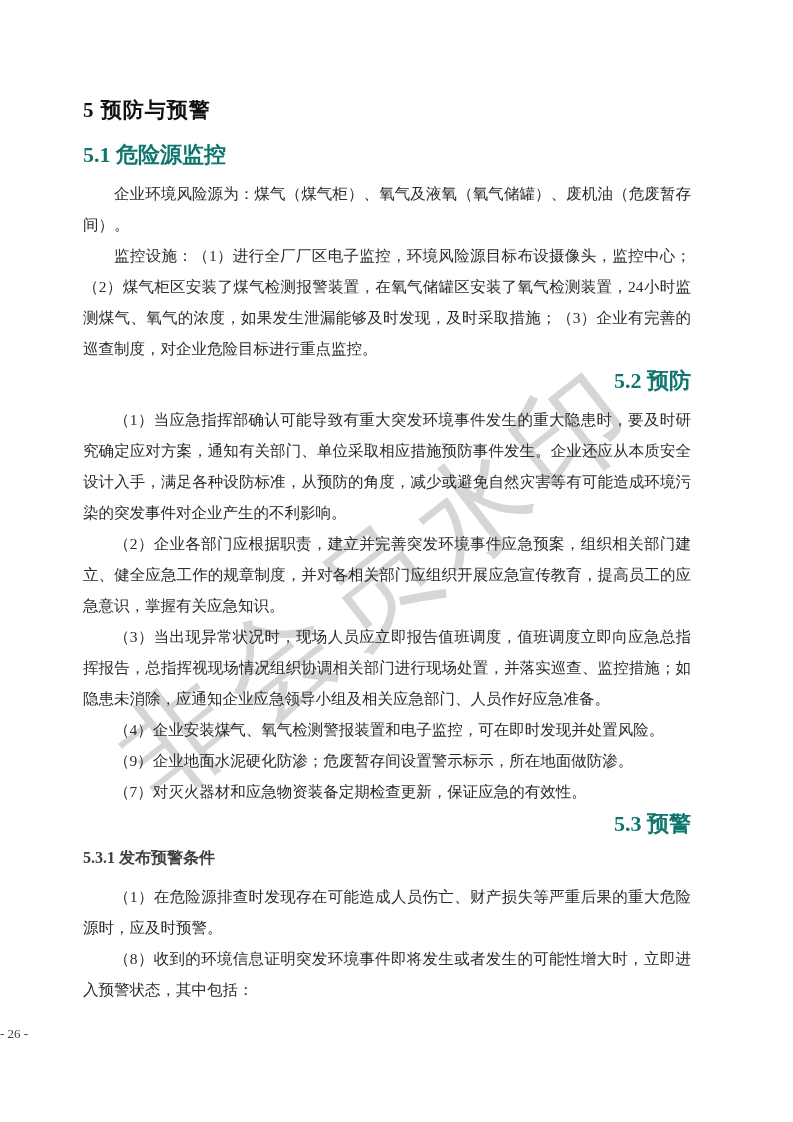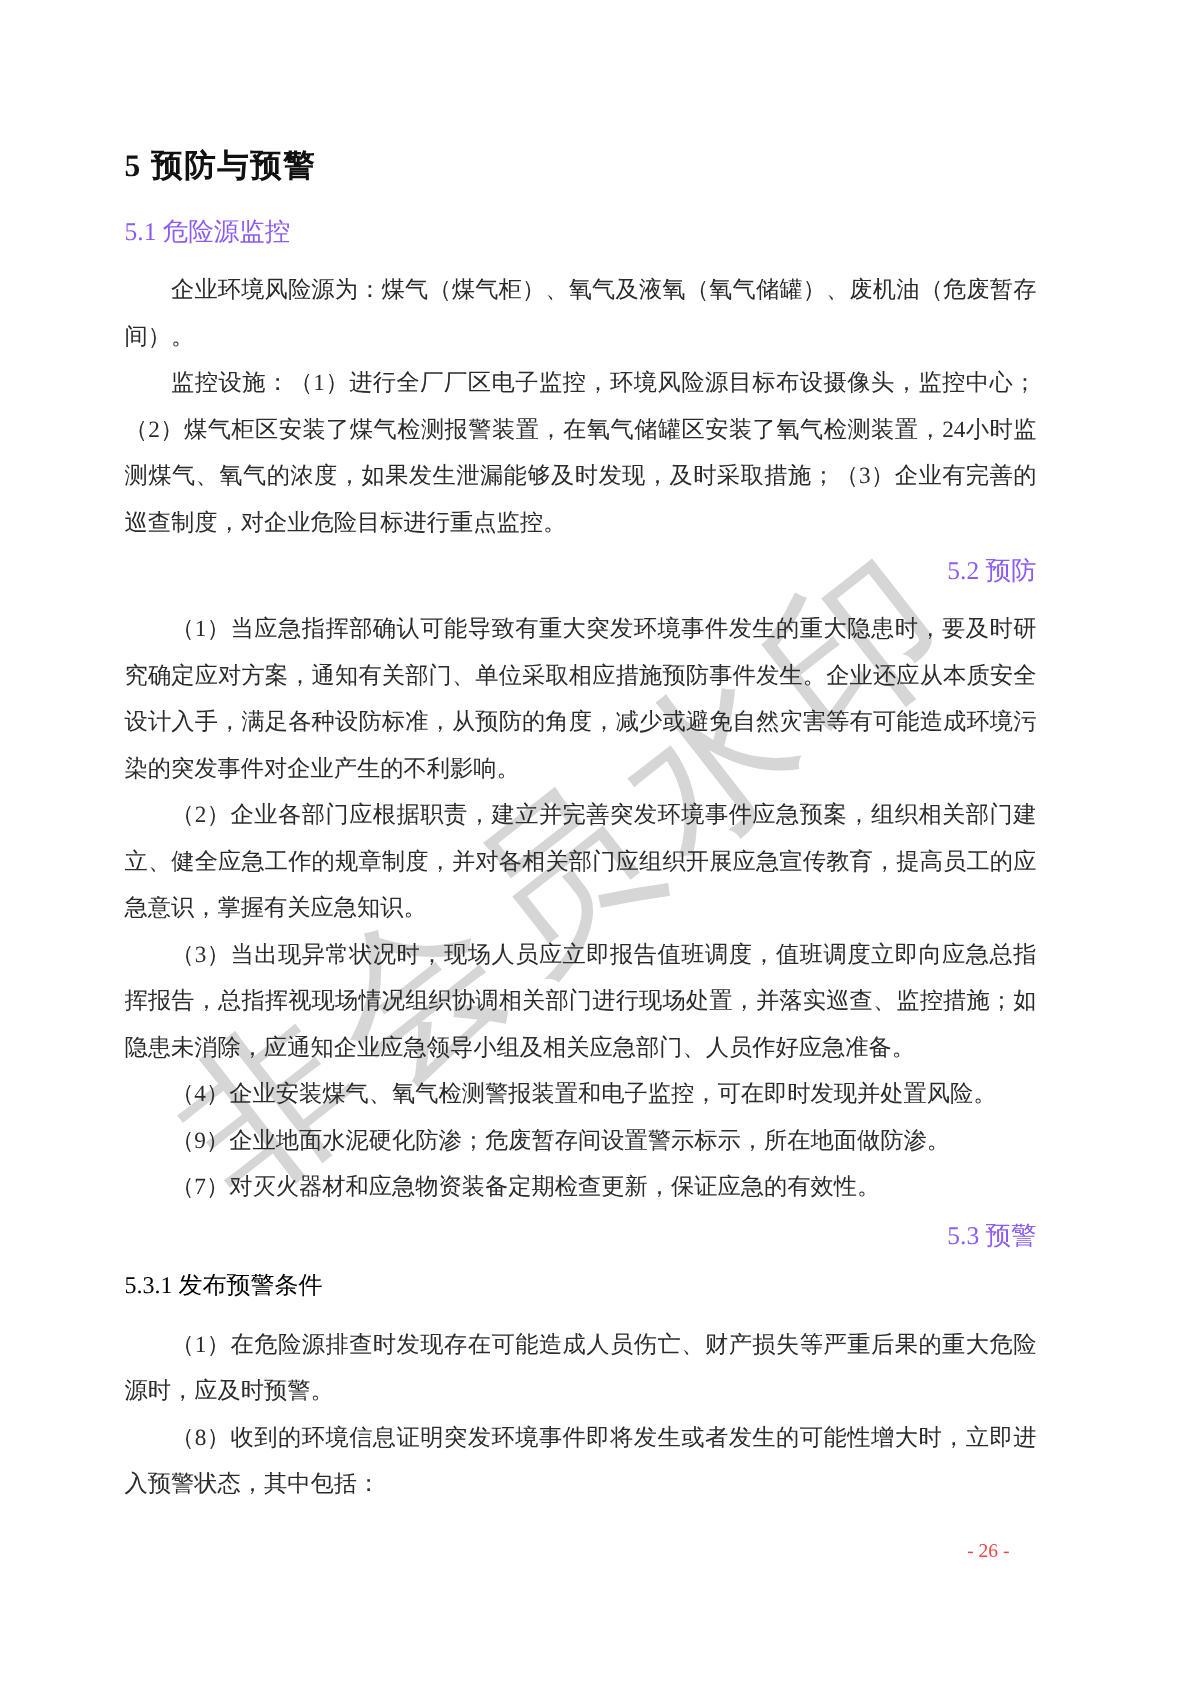--- a/index.html
+++ b/index.html
@@ -33,42 +33,42 @@
     z-index: 1;
     color: #2b2b2b;
   }
   .doc-h1 {
     font-size: 21px; line-height: 28px;
     font-weight: bold; color: #111111;
     margin: 0 0 20px 0;
     letter-spacing: 1px;
   }
   .doc-h2 {
-    font-size: 17px; line-height: 22px;
-    font-weight: normal; color: #8b5cf6;
+    font-size: 22px; line-height: 22px;
+    font-weight: bold; color: #0f766e;
     margin: 0 0 12px 0;
   }
   .doc-h2.gap-top { margin-top: 6px; text-align: right; }
   .doc-h3 {
     font-size: 16px; line-height: 22px;
-    font-weight: normal; color: #000000;
+    font-weight: bold; color: #404040;
     margin: 0 0 12px 0;
   }
   .doc-p {
     font-size: 15.5px; line-height: 31px;
     text-align: justify;
     text-indent: 2em;
     margin: 0;
   }
   .footer {
     position: absolute;
     left: 0; top: 1026px; width: 673px;
-    text-align: right;
+    text-align: left;
     font-size: 13px;
-    color: #ef4444;
+    color: #404040;
     z-index: 1;
   }
 </style>
 </head>
 <body>
 
 <div class="page">
 
   <div class="watermark">非会员水印</div>
 

